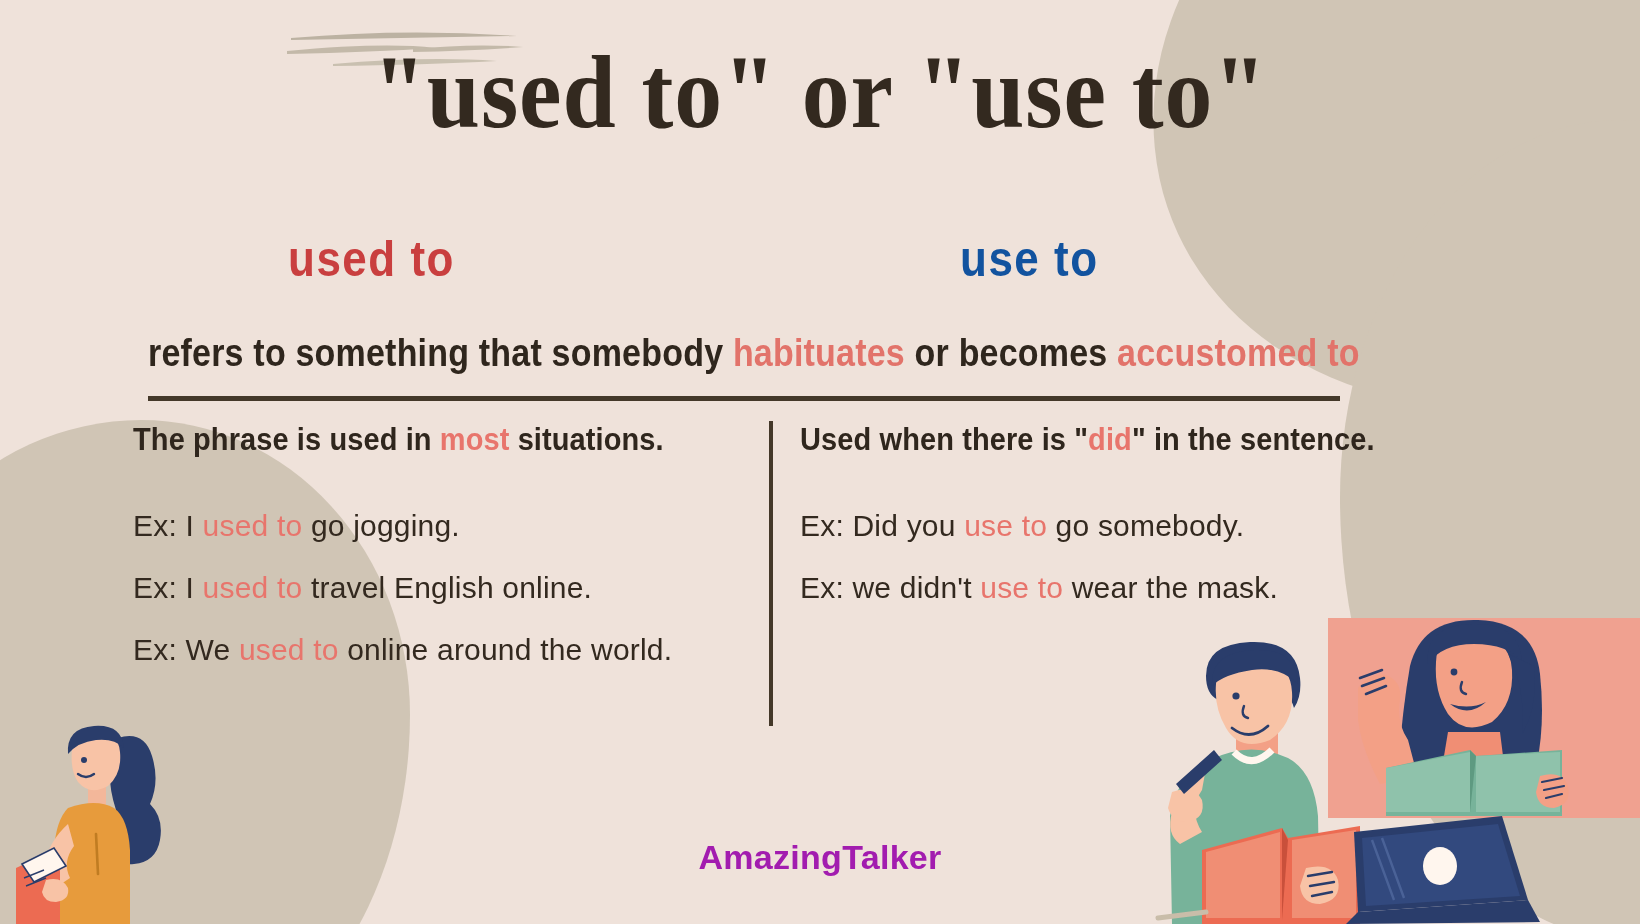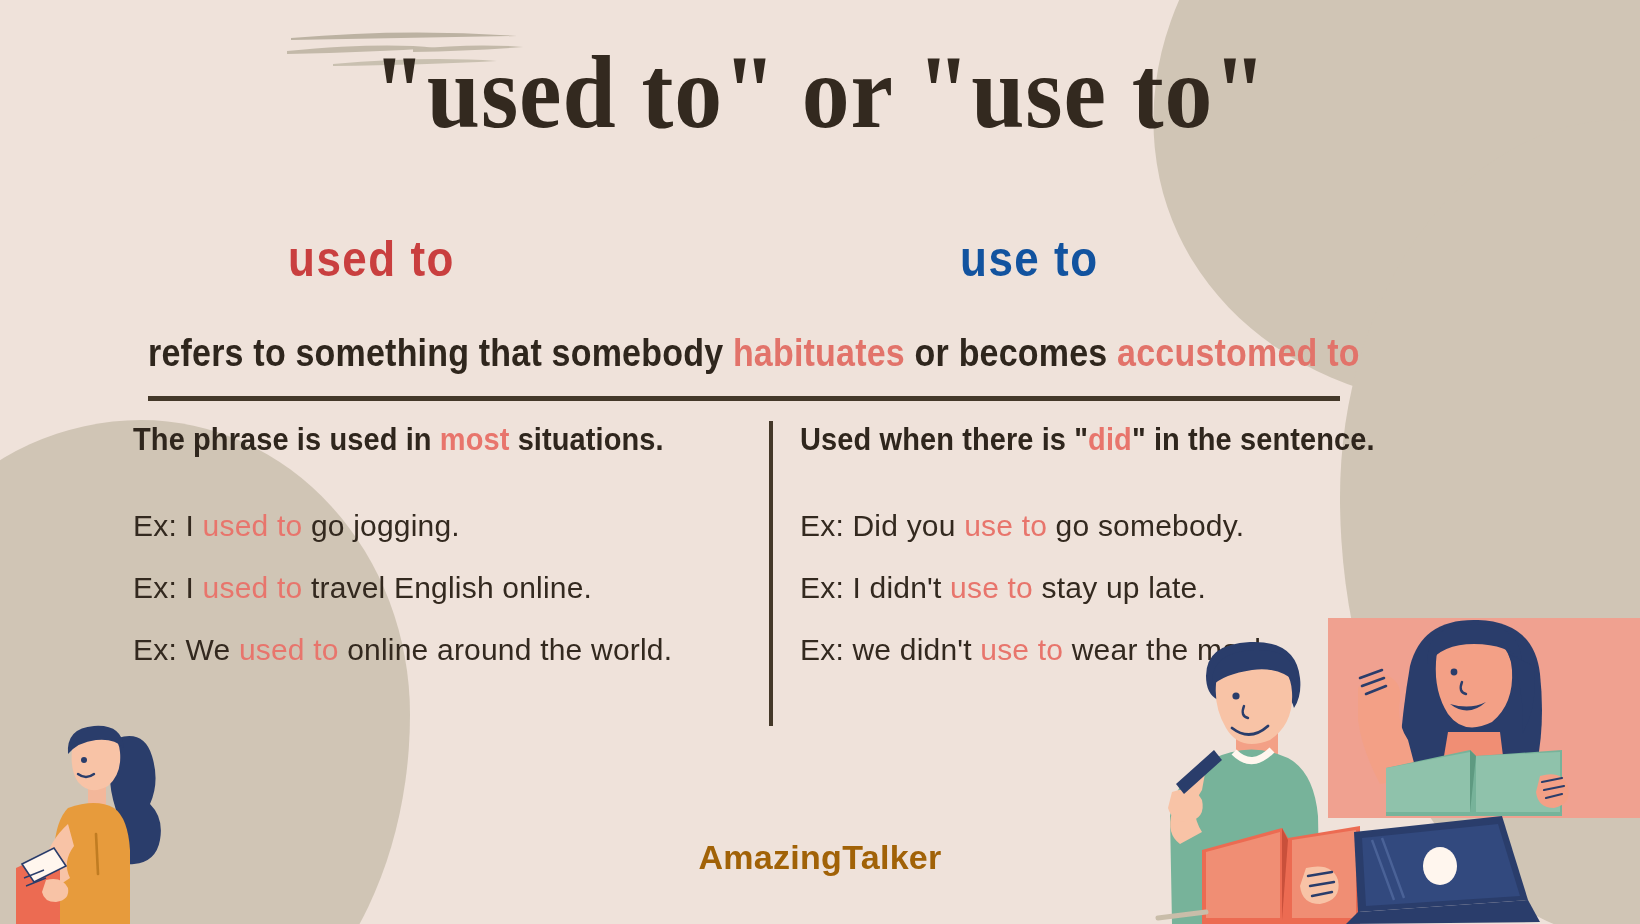--- a/index.html
+++ b/index.html
@@ -133,21 +133,21 @@
   .example .hl { color: #E8756C; }
 
   
   .brand {
     position: absolute;
     left: 0; right: 0;
     top: 838px;
     text-align: center;
     font-weight: 700;
     font-size: 34px;
-    color: #a16207;
+    color: #a21caf;
     letter-spacing: 0.3px;
   }
 
   
   .illus { position: absolute; }
   .illus-left  { left: 10px;  top: 700px;  width: 200px; height: 224px; }
   .illus-right { left: 1110px; top: 600px; width: 530px; height: 324px; }
 </style>
 </head>
 <body>
@@ -181,21 +181,20 @@
       <div class="example"><span>Ex: I </span><span class="hl">used to</span><span> go jogging.</span></div>
       <div class="example"><span>Ex: I </span><span class="hl">used to</span><span> travel English online.</span></div>
       <div class="example"><span>Ex: We </span><span class="hl">used to</span><span> online around the world.</span></div>
     </div>
   </div>
 
   <div class="col col-right">
     <div class="col-heading"><span>Used when there is "</span><span class="hl">did</span><span>" in the sentence.</span></div>
     <div class="examples">
       <div class="example"><span>Ex: Did you </span><span class="hl">use to</span><span> go somebody.</span></div>
-      <div class="example"><span>Ex: I didn't </span><span class="hl">use to</span><span> stay up late.</span></div>
       <div class="example"><span>Ex: we didn't </span><span class="hl">use to</span><span> wear the mask.</span></div>
     </div>
   </div>
 
   <div class="brand">AmazingTalker</div>
 
   <svg class="illus illus-left" viewBox="0 0 200 224">
 
     <path d="M108 38 Q134 30 142 56 Q150 82 140 104 Q154 118 150 140 Q146 162 124 164 Q102 166 96 146 Q90 124 106 110 Q98 86 100 62 Z" fill="#2A3D6B"></path>
 

